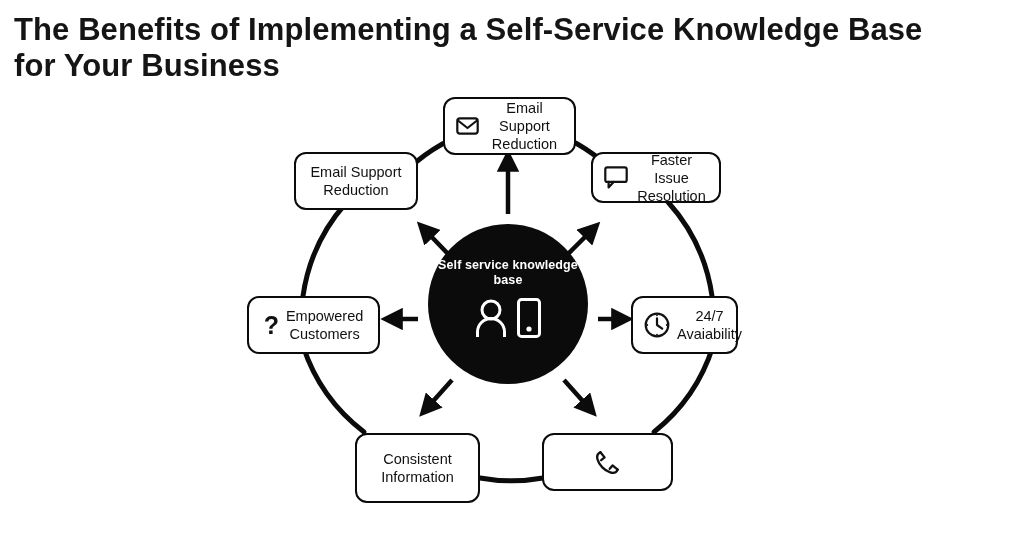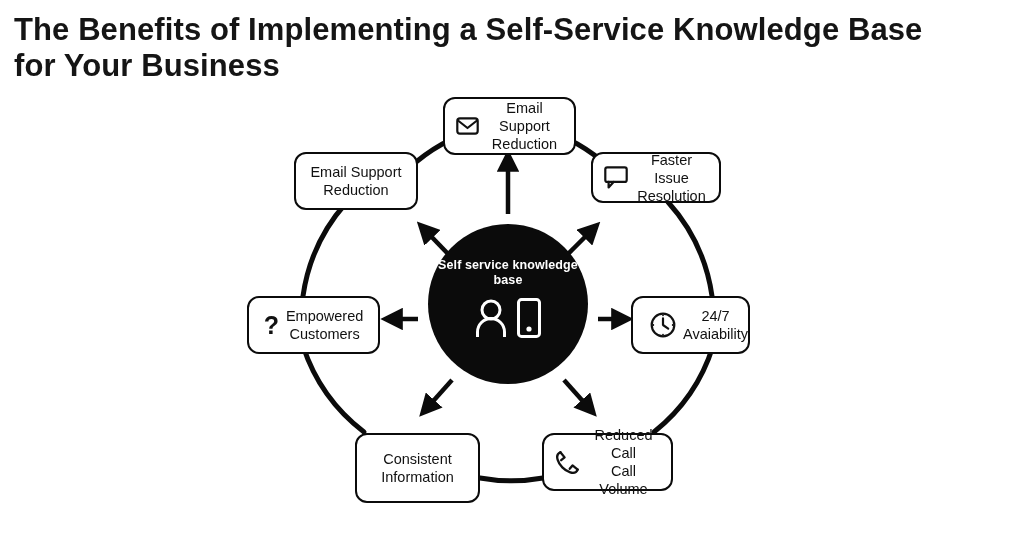--- a/index.html
+++ b/index.html
@@ -105,21 +105,21 @@
     display: flex;
     align-items: center;
     justify-content: center;
   }
   .node.no-icon { gap: 0; }
 
   
   #node-top            { left: 443px; top: 13px;  width: 133px; height: 58px; }
   #node-upper-left     { left: 294px; top: 68px;  width: 124px; height: 58px; }
   #node-upper-right    { left: 591px; top: 68px;  width: 130px; height: 51px; }
-  #node-right          { left: 631px; top: 212px; width: 119px; height: 58px; padding-left: 28px; }
+  #node-right          { left: 631px; top: 212px; width: 107px; height: 58px; padding-left: 28px; }
   #node-lower-right    { left: 542px; top: 349px; width: 131px; height: 58px; }
   #node-lower-left     { left: 355px; top: 349px; width: 125px; height: 70px; }
   #node-left           { left: 247px; top: 212px; width: 133px; height: 58px; }
 
   .qmark {
     font-size: 25px;
     font-weight: 700;
     line-height: 24px;
     color: #111111;
   }
@@ -229,22 +229,20 @@
 
   <div class="node" id="node-lower-right">
     <span class="node-icon">
       <svg width="25" height="25" viewBox="0 0 25 25" xmlns="http://www.w3.org/2000/svg">
         <path d="M5.4,2.2 C2.4,3.4 1.6,6.2 2.6,9.6 C4.2,15.2 9.4,20.6 15.2,22.4
                  C18.6,23.4 21.5,22.6 22.7,19.6" fill="none" stroke="#111111" stroke-width="2.3" stroke-linecap="round" stroke-linejoin="round"></path>
         <path d="M5.4,2.2 L9.6,7.4 L6.2,10.2" fill="none" stroke="#111111" stroke-width="2.3" stroke-linecap="round" stroke-linejoin="round"></path>
         <path d="M22.7,19.6 L17.5,15.4 L14.7,18.8" fill="none" stroke="#111111" stroke-width="2.3" stroke-linecap="round" stroke-linejoin="round"></path>
       </svg>
     </span>
-    <span class="node-label">Reduced Call
-Call Volume</span>
   </div>
 
   <div class="node no-icon" id="node-lower-left">
     <span class="node-label">Consistent
 Information</span>
   </div>
 
   <div class="node" id="node-left">
     <span class="node-icon qmark">?</span>
     <span class="node-label">Empowered

